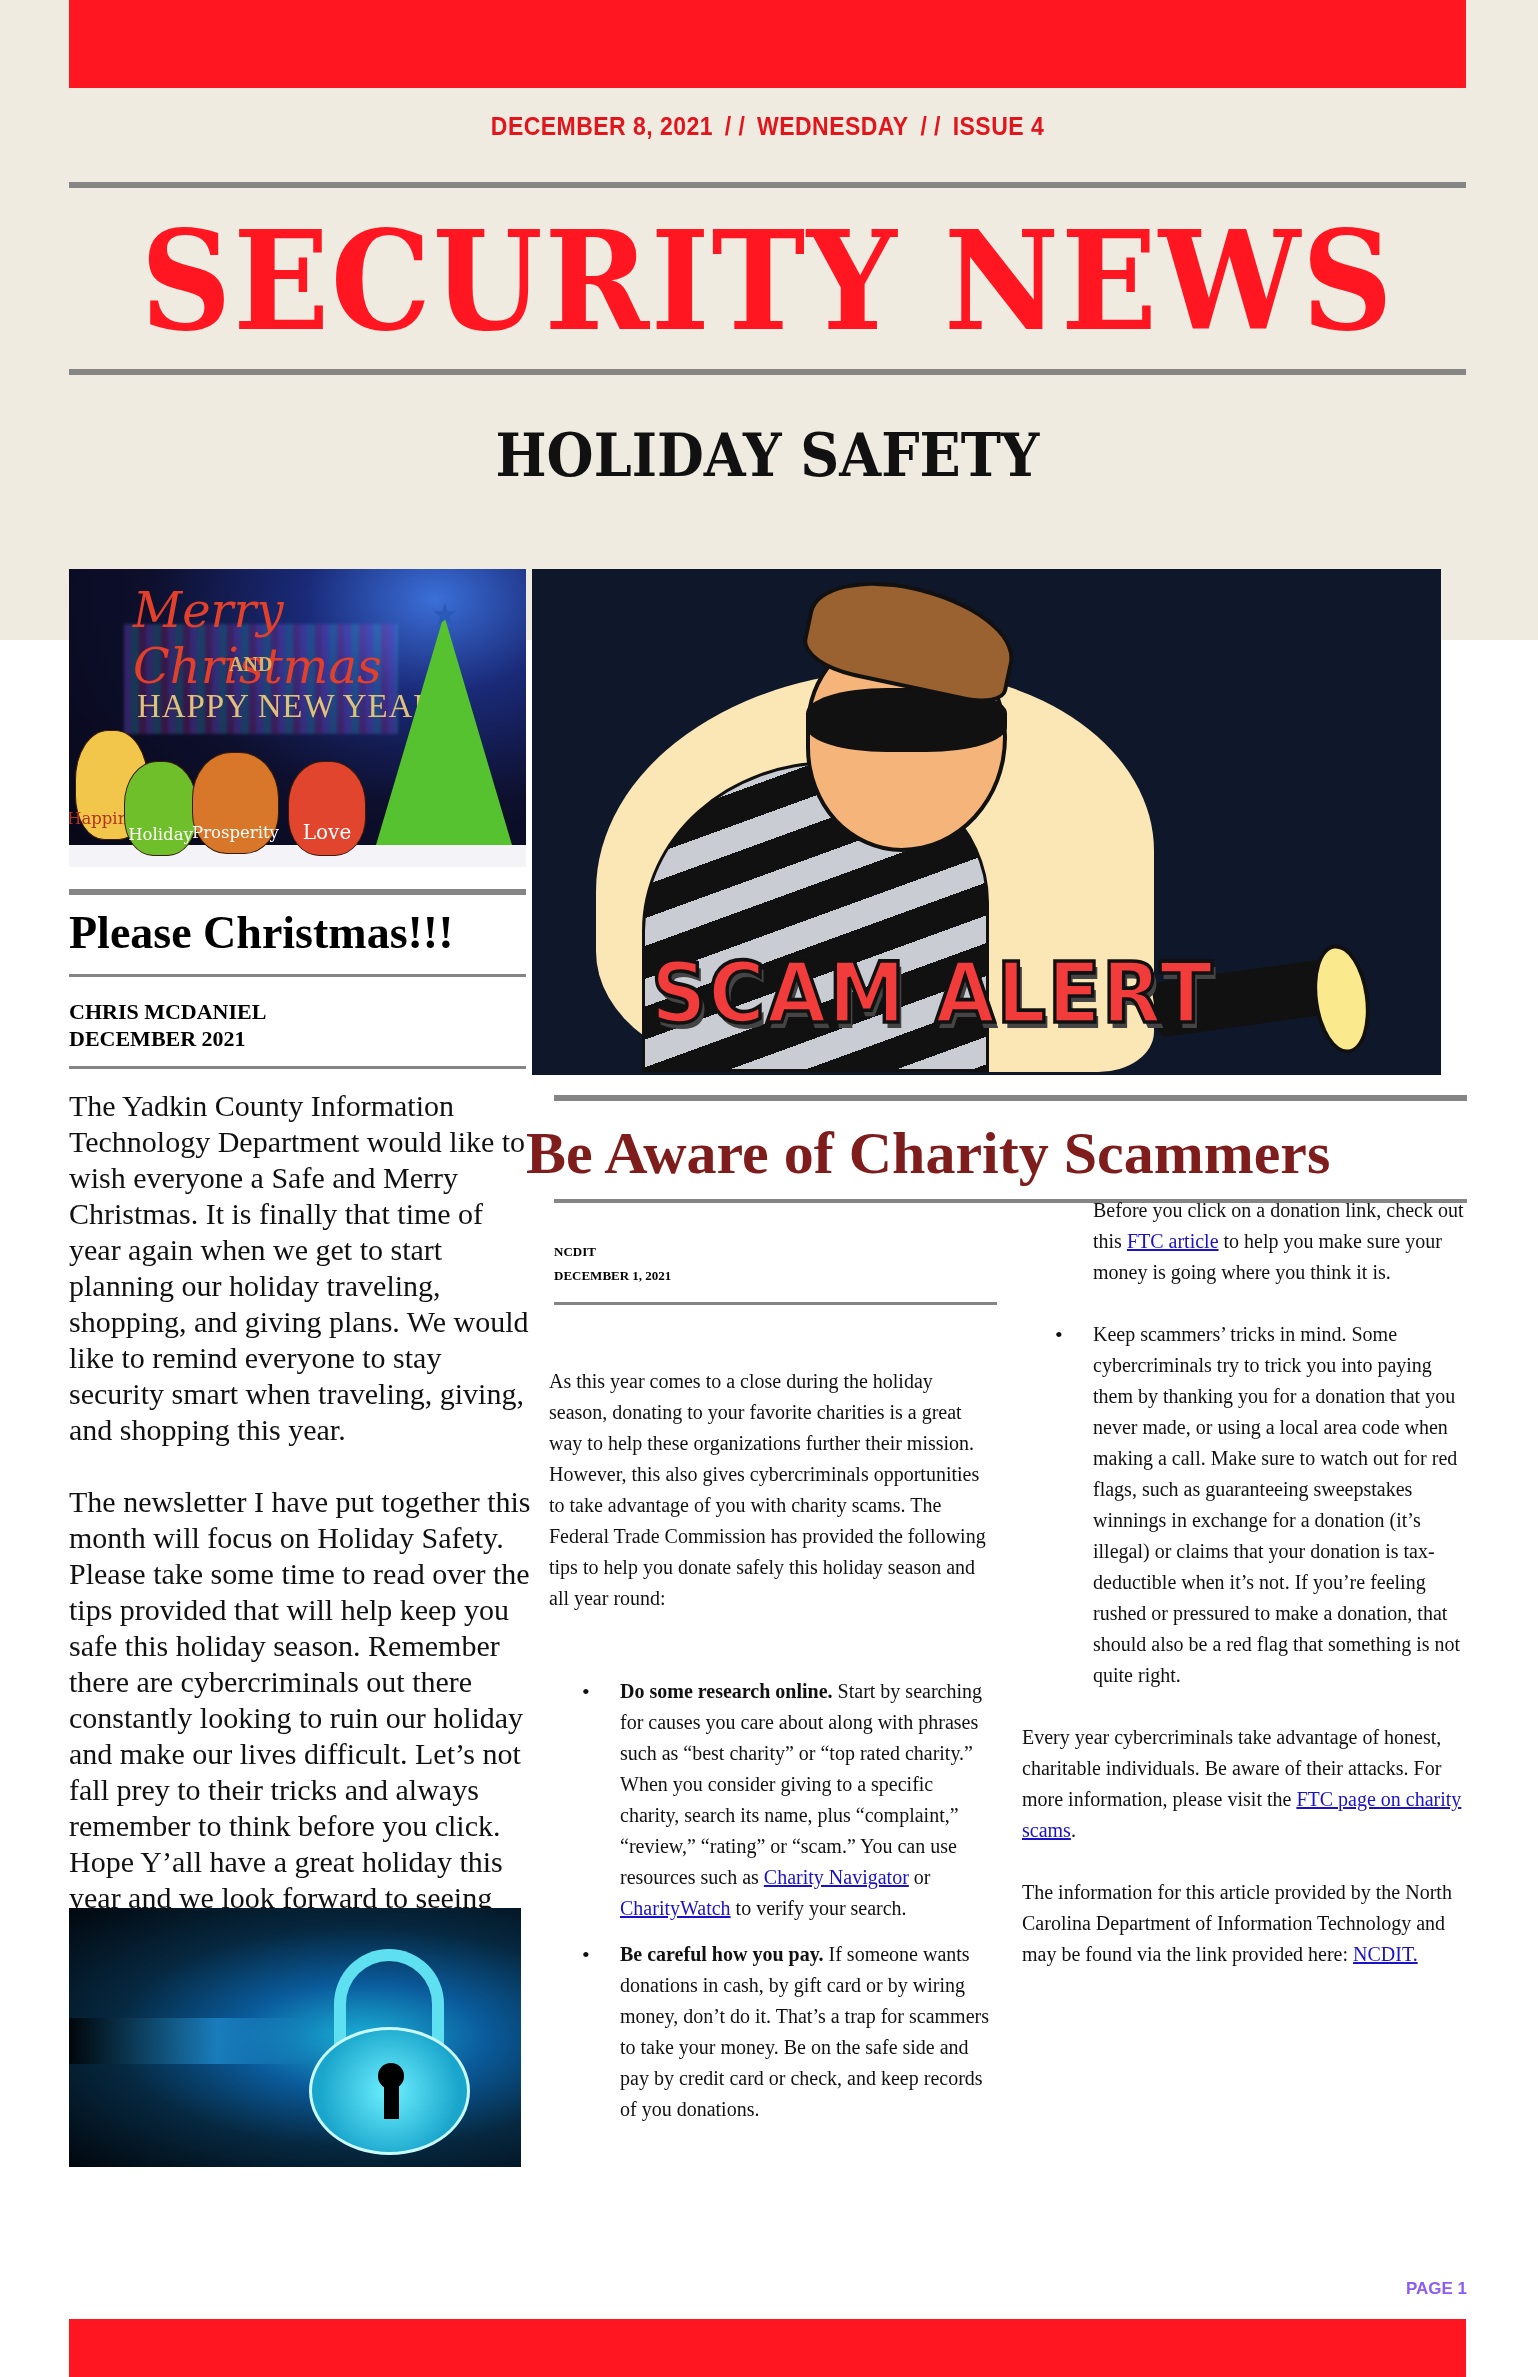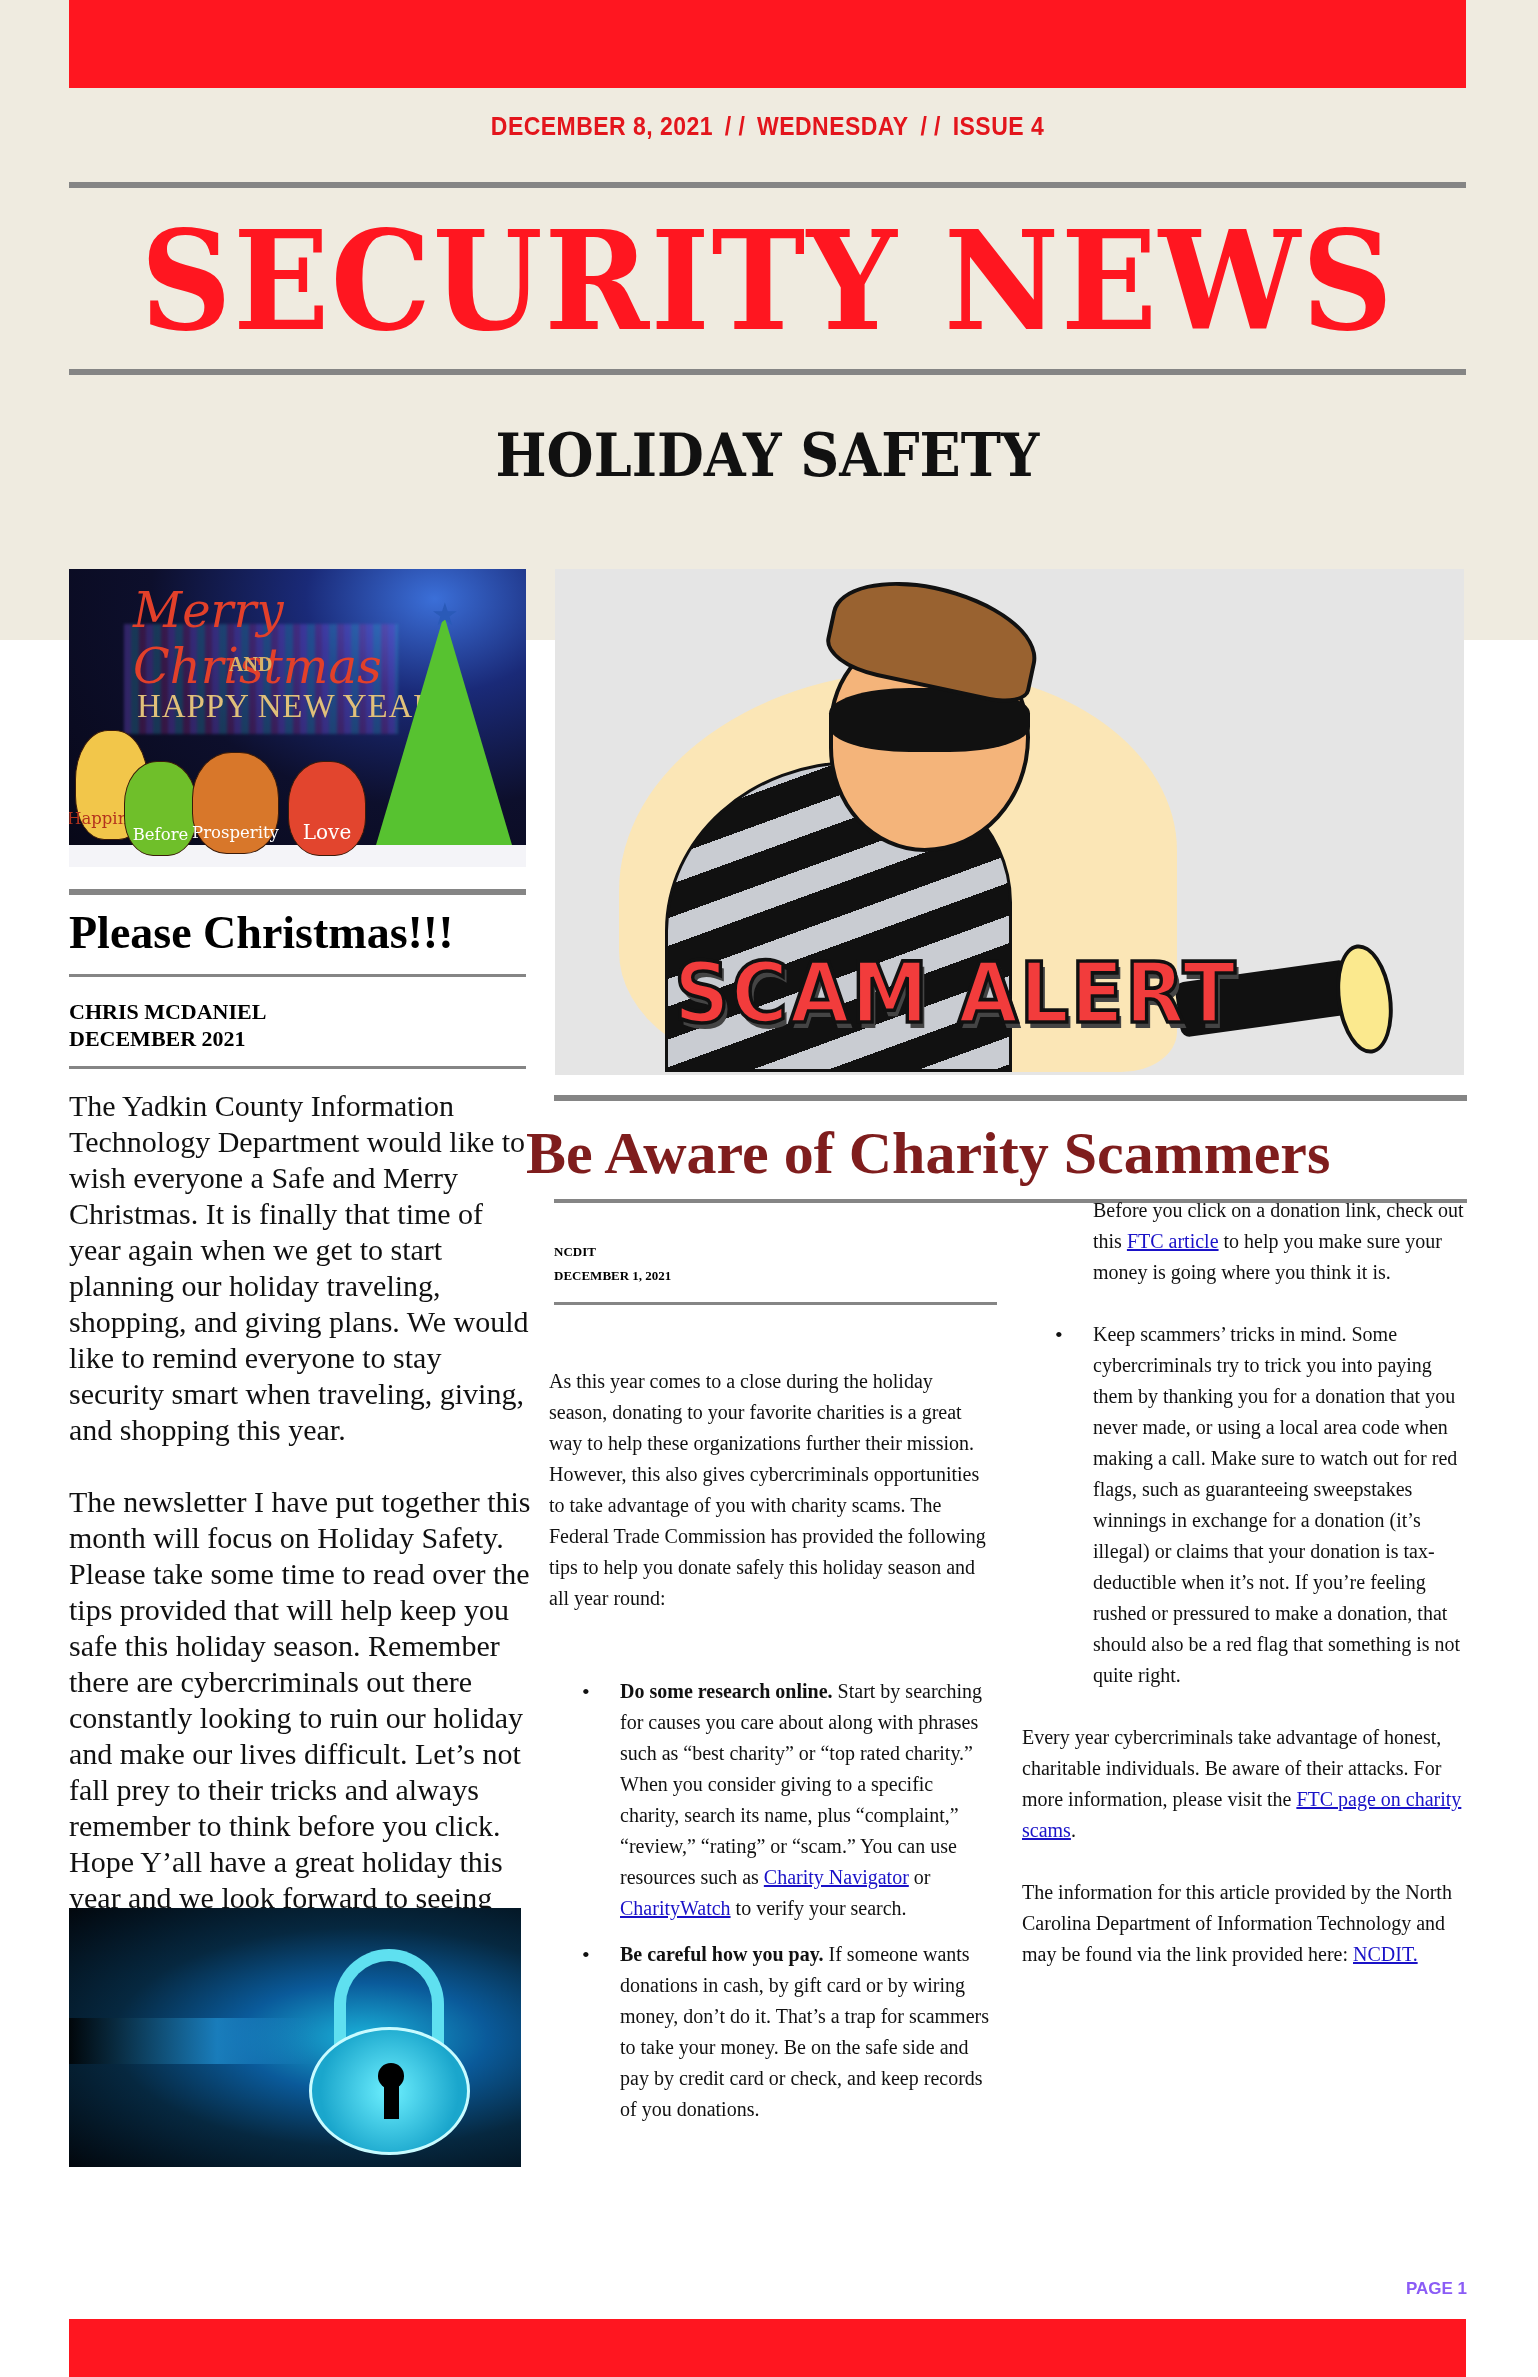--- a/index.html
+++ b/index.html
@@ -28,21 +28,21 @@
   .bag { position: absolute; border-radius: 45% 45% 40% 40%; border: 1.8px solid #3a1b0a; display: flex; align-items: flex-end; justify-content: center; padding-bottom: 11px; font-family: "DejaVu Serif", serif; color: #fff; font-size: 16.5px; }
   .bag.b1 { left: 5.5px; top: 161px; width: 73px; height: 110px; background: #f2c64a; color: #b3321d; }
   .bag.b2 { left: 55px; top: 192px; width: 73px; height: 95px; background: #6fbf2a; }
   .bag.b3 { left: 123px; top: 183px; width: 87px; height: 102px; background: #d8772a; }
   .bag.b4 { left: 219px; top: 192px; width: 78px; height: 95px; background: #e2452e; font-size: 20px; }
   .tree { position: absolute; left: 302px; top: 46px; width: 0; height: 0;
     border-left: 73px solid transparent; border-right: 73px solid transparent; border-bottom: 247px solid #57c230; }
   .tree-star { position: absolute; left: 362px; top: 27.4px; color: #2a5ab8; font-size: 31px; }
   .snow { position: absolute; left: 0; bottom: 0; width: 100%; height: 22px; background: #f4f4f8; }
 
-  .scam { left: 555px; top: 569px; width: 909px; height: 506px; background: #e5e5e5; }
+  .scam { left: 532px; top: 569px; width: 909px; height: 506px; background: #0f172a; }
   .scam .blob { position: absolute; left: 64px; top: 101px; width: 558px; height: 402px; background: #fbe6b6; border-radius: 55% 45% 10% 30%; }
   .scam .body { position: absolute; left: 110px; top: 192px; width: 347px; height: 311px; border-radius: 60% 50% 0 0;
     background: repeating-linear-gradient(160deg, #111 0 31px, #c9ccd2 31px 57px); border: 3.7px solid #111; }
   .scam .head { position: absolute; left: 274px; top: 64px; width: 201px; height: 219px; background: #f4b47a; border: 4.6px solid #111; border-radius: 45% 50% 55% 50%; }
   .scam .mask { position: absolute; left: 274px; top: 119px; width: 201px; height: 64px; background: #111; border-radius: 40%; }
   .scam .cap { position: absolute; left: 274px; top: 18.3px; width: 210px; height: 101px; background: #996230; border: 4.6px solid #111; border-radius: 50% 60% 20% 30%; transform: rotate(12deg); }
   .scam .torch { position: absolute; left: 622px; top: 402px; width: 174px; height: 55px; background: #111; border-radius: 9.1px; transform: rotate(-8deg); }
   .scam .lens { position: absolute; left: 782px; top: 375px; width: 55px; height: 110px; background: #fbe98e; border: 4.6px solid #111; border-radius: 50%; transform: rotate(-8deg); }
   .scam .sa { position: absolute; left: 119px; top: 375px; font-family: "DejaVu Sans", sans-serif; font-weight: 900; font-size: 84px; color: #f23c3c; letter-spacing: 1.8px;
     -webkit-text-stroke: 3.7px #111; text-shadow: 3.7px 5.5px 0 #444; transform: scaleX(0.92); transform-origin: left; }
@@ -91,21 +91,21 @@
 
 <div class="img-box xmas">
   <div class="aurora"></div>
   <div class="mc">Merry Christmas</div>
   <div class="and">AND</div>
   <div class="hny">HAPPY NEW YEAR!</div>
   <div class="tree"></div>
   <div class="tree-star">★</div>
   <div class="snow"></div>
   <div class="bag b1">Happiness</div>
-  <div class="bag b2">Before</div>
+  <div class="bag b2">Holiday</div>
   <div class="bag b3">Prosperity</div>
   <div class="bag b4">Love</div>
 </div>
 
 <div class="img-box scam">
   <div class="blob"></div>
   <div class="body"></div>
   <div class="head"></div>
   <div class="mask"></div>
   <div class="cap"></div>

